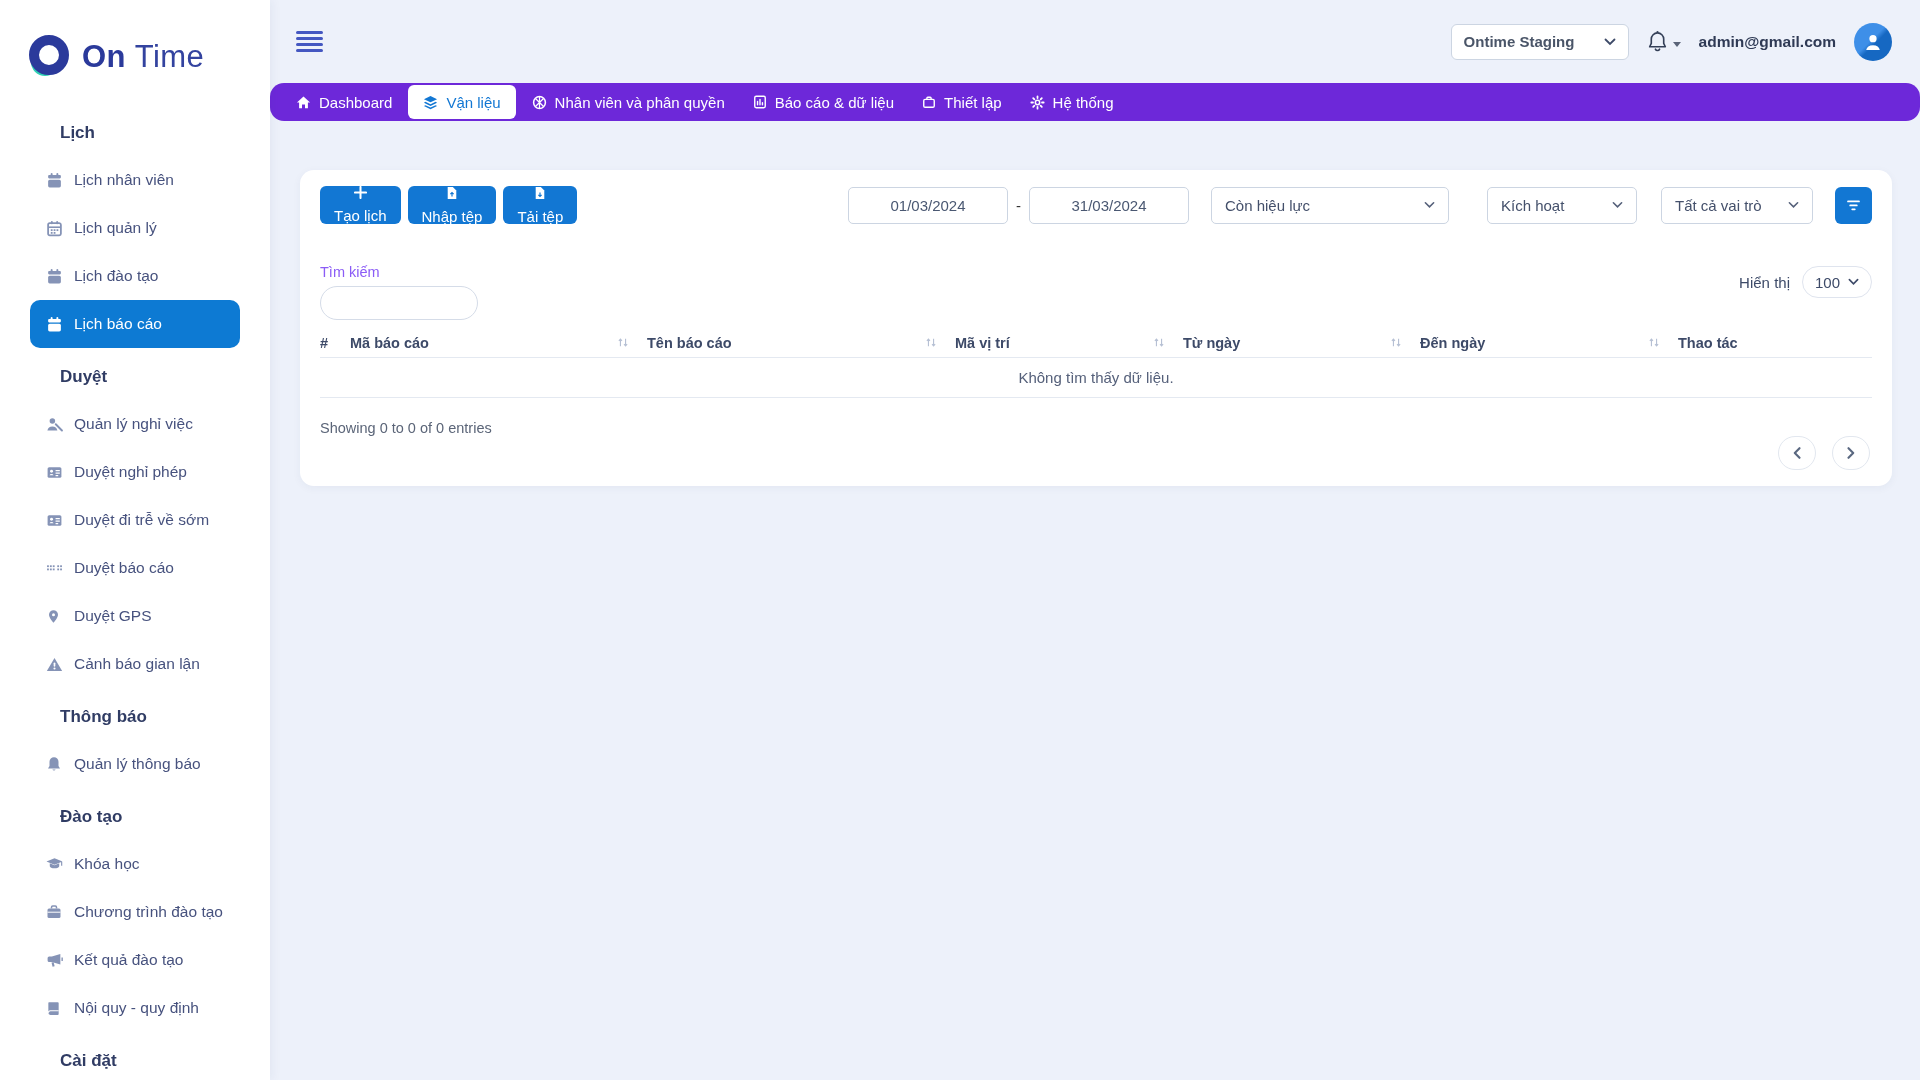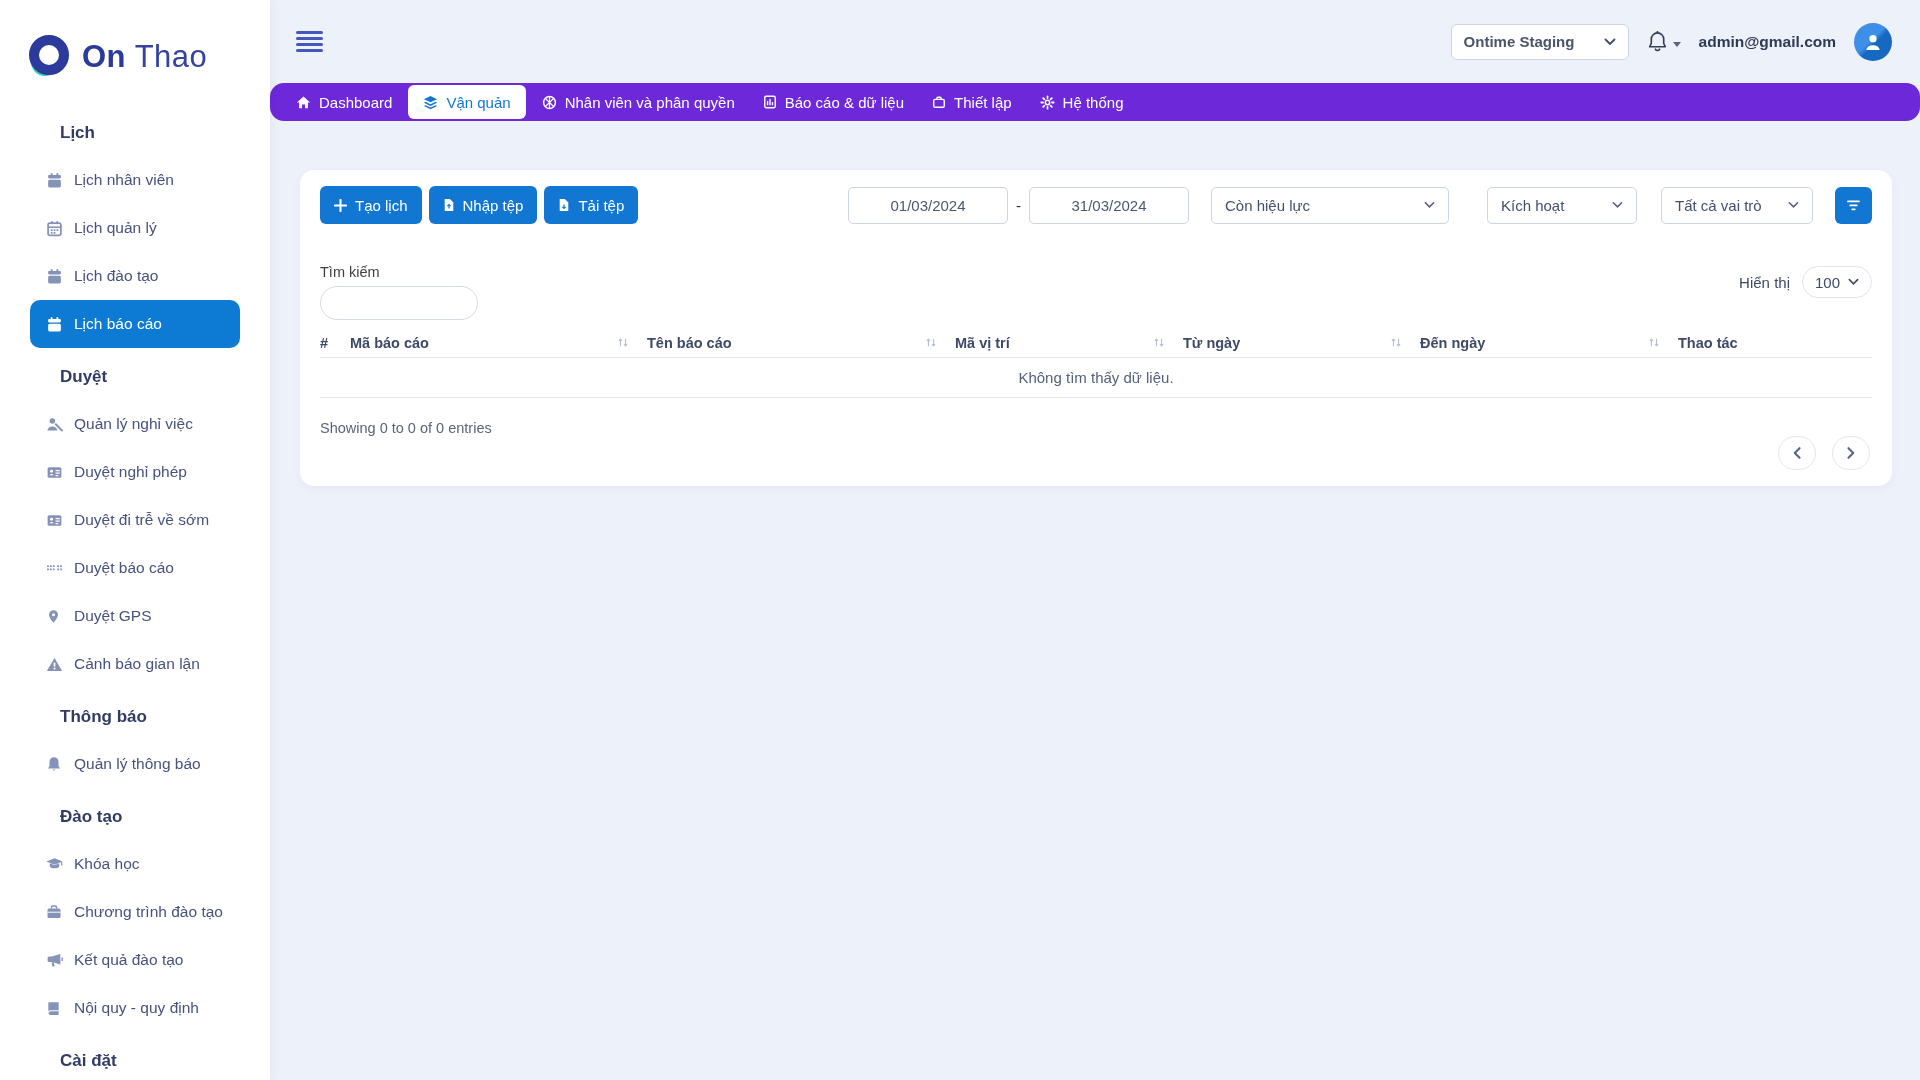--- a/index.html
+++ b/index.html
@@ -48,37 +48,37 @@
          color:#fff; font-size:15px; font-weight:500; cursor:pointer; white-space:nowrap; }
   .tab .ic { display:flex; align-items:center; }
   .tab.active { background:#fff; color:#1277d3; padding:0 15px; }
 
   
   .card { position:absolute; left:300px; top:170px; width:1592px; height:316px; background:#fff;
           border-radius:14px; box-shadow:0 2px 8px rgba(40,60,100,.05); padding:16px 20px; }
   .toolbar-row { display:flex; align-items:center; height:38px; }
   .btn { height:38px; background:#1277d3; color:#fff; border:none; border-radius:6px; font-size:15px;
          font-weight:500; display:inline-flex; align-items:center; gap:8px; padding:0 14px;
-         margin-right:7px; cursor:pointer; font-family:inherit; }
+         margin-right:7px; cursor:pointer; font-family:inherit;flex-direction:column; }
   .toolbar-right { margin-left:auto; display:flex; align-items:center; gap:14px; }
   .date-input { width:160px; height:37px; border:1px solid #ccd5e2; border-radius:5px; background:#fff;
                 color:#4a5872; font-size:15px; display:flex; align-items:center; justify-content:center; }
   .range-sep { color:#333; margin:0 -6px; font-size:15px; }
   .select { height:37px; border:1px solid #ccd5e2; border-radius:5px; background:#fff; color:#44506b;
             font-size:15px; display:flex; align-items:center; justify-content:space-between;
             padding:0 13px; cursor:pointer; }
   .select .chev { color:#55607a; display:flex; }
   .sel-status { width:238px; margin-left:8px; }
   .sel-active { width:150px; margin-left:24px; }
   .sel-role   { width:152px; margin-left:10px; }
   .filter-btn { width:37px; height:37px; border-radius:6px; background:#1277d3; border:none; margin-left:8px;
                 display:flex; align-items:center; justify-content:center; cursor:pointer; color:#fff; }
 
   .search-row { margin-top:40px; display:flex; justify-content:space-between; align-items:flex-start; }
-  .search-label { font-size:14.5px; color:#404040; margin-bottom:6px; }
+  .search-label { font-size:14.5px; color:#8b5cf6; margin-bottom:6px; }
   .search-input { width:158px; height:34px; border:1.5px solid #d5dce8; border-radius:17px; background:#fff;
                   outline:none; padding:0 14px; font-size:14px; color:#3d4a68; font-family:inherit; }
   .pagesize-wrap { display:flex; align-items:center; gap:12px; margin-top:2px; }
   .pagesize-label { font-size:15px; color:#3d4a68; }
   .pagesize-pill { height:32px; min-width:64px; border:1.5px solid #dfe4ee; border-radius:16px; background:#fff;
                    display:flex; align-items:center; justify-content:center; gap:8px; padding:0 12px;
                    color:#3d4a68; font-size:15px; cursor:pointer; }
 
   .thead { display:flex; margin-top:8px; height:30px; align-items:center; border-bottom:1px solid #e4e9f1; }
   .th { display:flex; align-items:center; justify-content:space-between; padding-right:18px;
@@ -99,21 +99,21 @@
 
   <aside class="sidebar">
     <div class="logo">
       <span class="logo-mark">
         <svg width="46" height="46" viewBox="0 0 46 46">
           <circle cx="19" cy="28" r="14" fill="#2fd0b4"></circle>
           <circle cx="23" cy="21" r="15" fill="#fff"></circle>
           <circle cx="23" cy="21" r="15" fill="none" stroke="#2b3a9b" stroke-width="10"></circle>
         </svg>
       </span>
-      <span class="logo-text"><b>On</b> <span class="lt">Thao</span></span>
+      <span class="logo-text"><b>On</b> <span class="lt">Time</span></span>
     </div>
 
     <nav class="side-nav">
       <div class="section-title">Lịch</div>
 
       <div class="side-item">
         <span class="ic">
           <svg viewBox="0 0 16 16" width="17" height="17">
               <rect x="2" y="2.8" width="12" height="3.2" rx="1" fill="currentColor"></rect>
               <rect x="2" y="7.3" width="12" height="7.2" rx="1.5" fill="currentColor"></rect>
@@ -352,21 +352,21 @@
       <span>Dashboard</span>
     </div>
     <div class="tab active">
       <span class="ic">
         <svg viewBox="0 0 16 16" width="15" height="15">
             <path d="M8 1 L15 4.4 8 7.8 1 4.4Z" fill="currentColor"></path>
             <path d="M2.6 7.3 L1 8.2 8 11.6 15 8.2 13.4 7.3 8 9.9Z" fill="currentColor"></path>
             <path d="M2.6 10.8 L1 11.7 8 15.1 15 11.7 13.4 10.8 8 13.4Z" fill="currentColor"></path>
           </svg>
       </span>
-      <span>Vận quản</span>
+      <span>Vận liệu</span>
     </div>
     <div class="tab">
       <span class="ic">
         <svg viewBox="0 0 16 16" width="15" height="15">
             <circle cx="8" cy="8" r="6.3" fill="none" stroke="currentColor" stroke-width="1.6"></circle>
             <path d="M3.7 3.7 L12.3 12.3 M12.3 3.7 L3.7 12.3 M8 1.7 V14.3" stroke="currentColor" stroke-width="1.3"></path>
           </svg>
       </span>
       <span>Nhân viên và phân quyền</span>
     </div>

